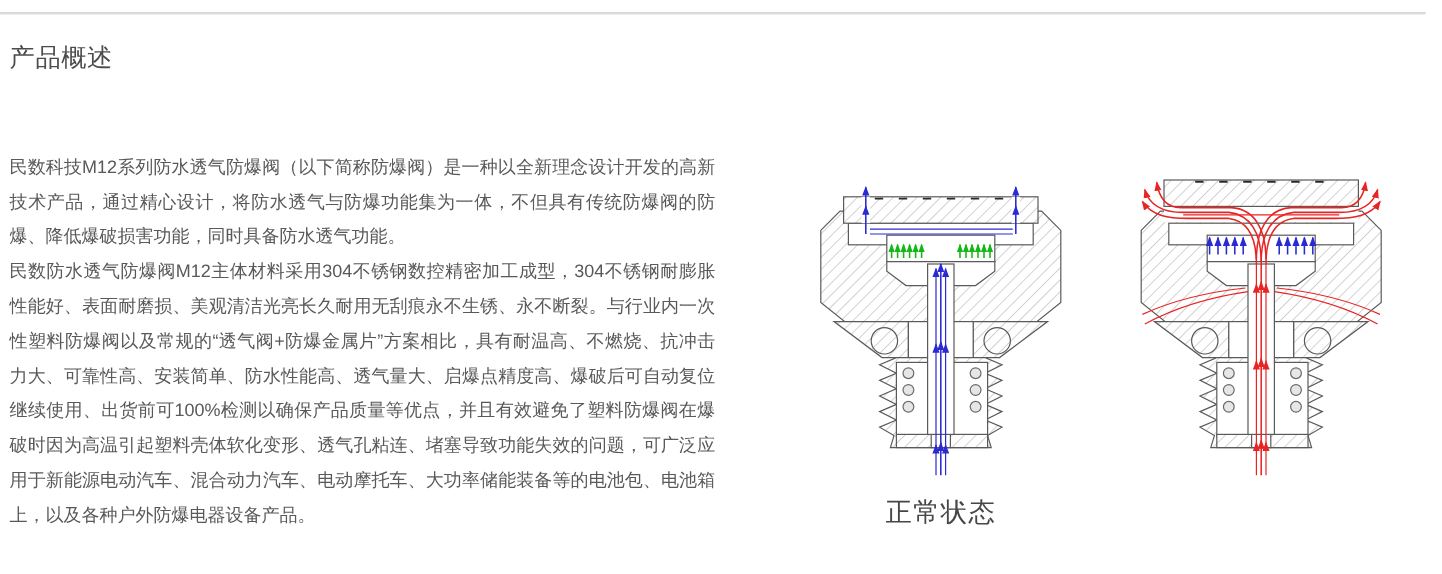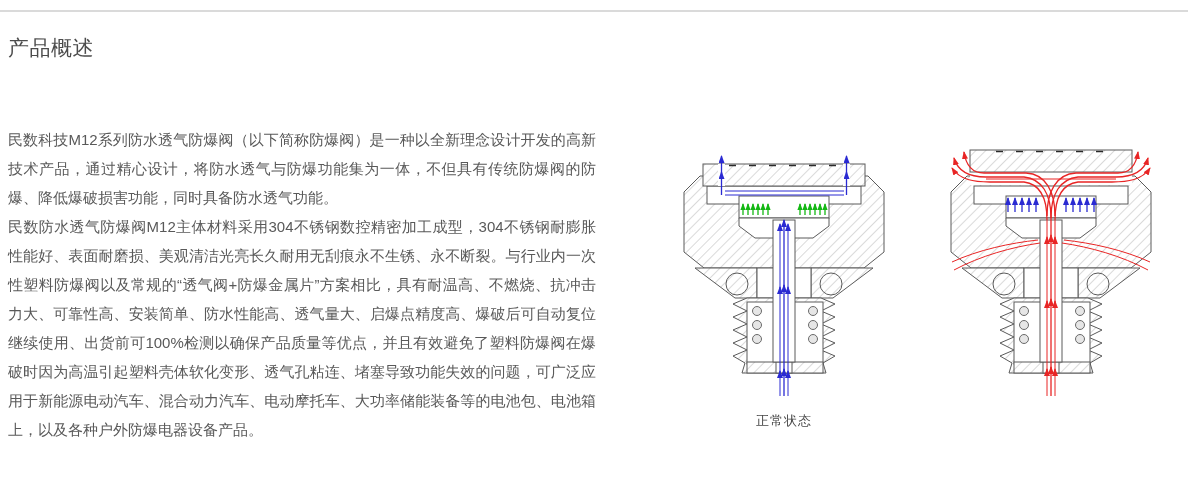--- a/index.html
+++ b/index.html
@@ -16,21 +16,21 @@
   html,body{width:1202px;height:478px;background:#ffffff;overflow:hidden;
     font-family:"Liberation Sans","DejaVu Sans",sans-serif;}
   .page{position:relative;width:1202px;height:478px;background:#fff;}
   .top-divider{position:absolute;left:0;top:10px;width:1188px;height:2px;background:var(--divider);}
   .page-title{position:absolute;left:8px;top:34px;font-size:21px;font-weight:400;color:var(--heading-text);letter-spacing:.5px;}
   .overview-text{position:absolute;left:8px;top:84px;width:588px;font-size:15px;line-height:29px;color:var(--body-text);text-align:justify;margin-top:41px;}
   .overview-text p{margin:0;}
   figure{position:absolute;width:202px;margin:0;}
   .fig-normal{left:683px;top:146px;}
   .fig-burst{left:950px;top:146px;}
-  figcaption{margin-top:14px;text-align:center;font-size:13px;color:var(--caption-text);letter-spacing:1px;}
+  figcaption{margin-top:14px;text-align:center;font-size:22px;color:var(--caption-text);letter-spacing:1px;}
   svg.valve{display:block;}
   .body-shape{fill:url(#hatchP);stroke:var(--outline);stroke-width:1;}
   .white-shape{fill:#fff;stroke:var(--outline);stroke-width:1;}
   .white-noline{fill:#fff;stroke:none;}
   .spring{fill:#e6e6e6;stroke:#6a6a6a;stroke-width:1;}
   .cap-dash{stroke:#2a2a2a;stroke-width:1.6;stroke-dasharray:7 13;fill:none;}
   .flow-blue{stroke:var(--normal-flow-blue);stroke-width:1.3;fill:none;}
   .flow-blue-thin{stroke:var(--normal-flow-blue);stroke-width:1;fill:none;}
   .flow-green{stroke:var(--vent-green);stroke-width:1.3;fill:none;}
   .flow-red{stroke:var(--burst-red);stroke-width:1.3;fill:none;}

